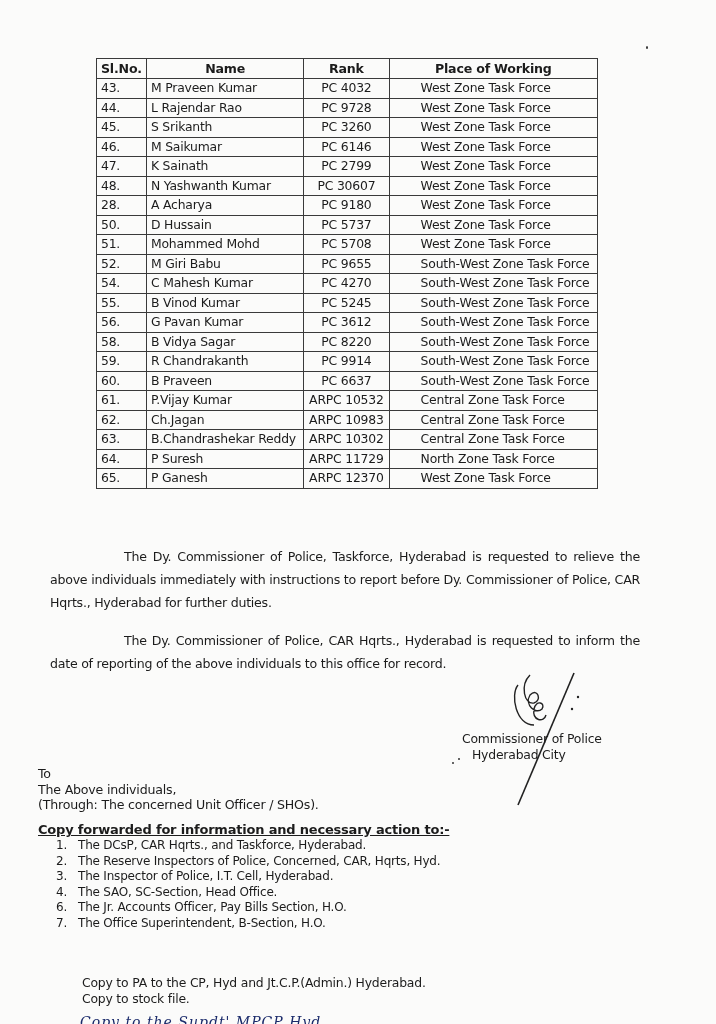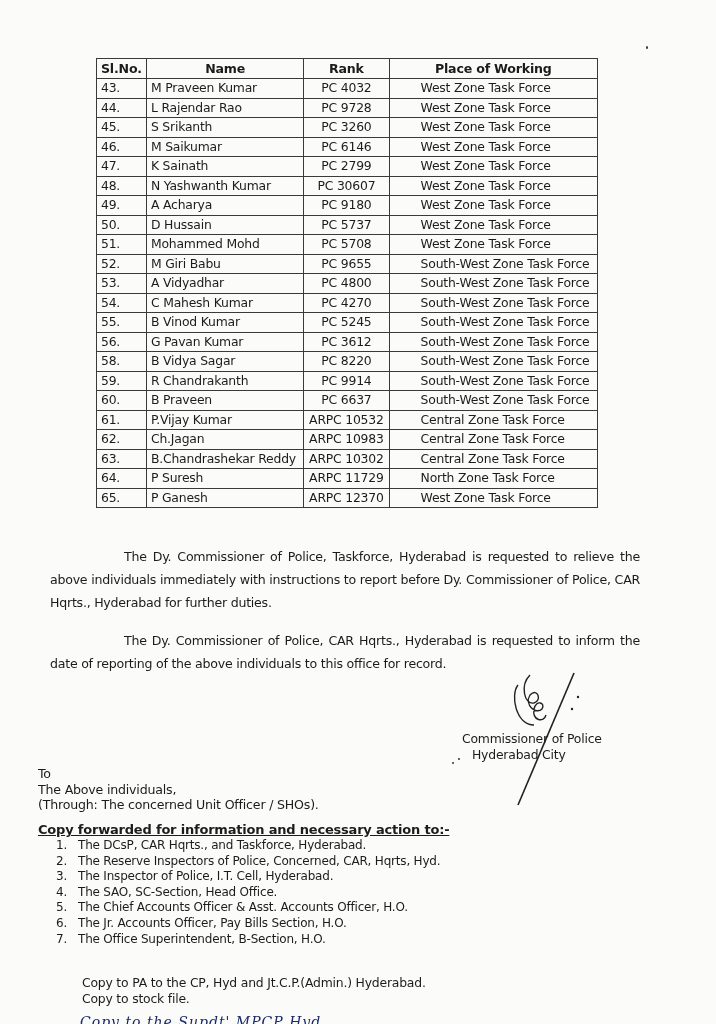--- a/index.html
+++ b/index.html
@@ -115,47 +115,41 @@
           <td class="rank">PC 2799</td>
           <td class="place">West Zone Task Force</td>
         </tr>
         <tr>
           <td class="sl">48.</td>
           <td class="name">N Yashwanth Kumar</td>
           <td class="rank">PC 30607</td>
           <td class="place">West Zone Task Force</td>
         </tr>
         <tr>
-          <td class="sl">49.</td>
+          <td class="sl">28.</td>
           <td class="name">A Acharya</td>
           <td class="rank">PC 9180</td>
           <td class="place">West Zone Task Force</td>
         </tr>
         <tr>
           <td class="sl">50.</td>
           <td class="name">D Hussain</td>
           <td class="rank">PC 5737</td>
           <td class="place">West Zone Task Force</td>
         </tr>
         <tr>
           <td class="sl">51.</td>
           <td class="name">Mohammed Mohd</td>
           <td class="rank">PC 5708</td>
           <td class="place">West Zone Task Force</td>
         </tr>
         <tr>
           <td class="sl">52.</td>
           <td class="name">M Giri Babu</td>
           <td class="rank">PC 9655</td>
-          <td class="place">South-West Zone Task Force</td>
-        </tr>
-        <tr>
-          <td class="sl">53.</td>
-          <td class="name">A Vidyadhar</td>
-          <td class="rank">PC 4800</td>
           <td class="place">South-West Zone Task Force</td>
         </tr>
         <tr>
           <td class="sl">54.</td>
           <td class="name">C Mahesh Kumar</td>
           <td class="rank">PC 4270</td>
           <td class="place">South-West Zone Task Force</td>
         </tr>
         <tr>
           <td class="sl">55.</td>
@@ -245,21 +239,20 @@
     <div>(Through: The concerned Unit Officer / SHOs).</div>
   </div>
 
   <div class="copy-head">Copy forwarded for information and necessary action to:-</div>
 
   <ol class="copy-list" id="copylist">
       <li><span class="num">1.</span><span>The DCsP, CAR Hqrts., and Taskforce, Hyderabad.</span></li>
       <li><span class="num">2.</span><span>The Reserve Inspectors of Police, Concerned, CAR, Hqrts, Hyd.</span></li>
       <li><span class="num">3.</span><span>The Inspector of Police, I.T. Cell, Hyderabad.</span></li>
       <li><span class="num">4.</span><span>The SAO, SC-Section, Head Office.</span></li>
-      <li><span class="num">5.</span><span>The Chief Accounts Officer &amp; Asst. Accounts Officer, H.O.</span></li>
       <li><span class="num">6.</span><span>The Jr. Accounts Officer, Pay Bills Section, H.O.</span></li>
       <li><span class="num">7.</span><span>The Office Superintendent, B-Section, H.O.</span></li>
     </ol>
 
   <div class="extra">
     <div>Copy to PA to the CP, Hyd and Jt.C.P.(Admin.) Hyderabad.</div>
     <div>Copy to stock file.</div>
   </div>
   <div class="handwritten">Copy to the Supdt' MPCP Hyd</div>
 </div>

